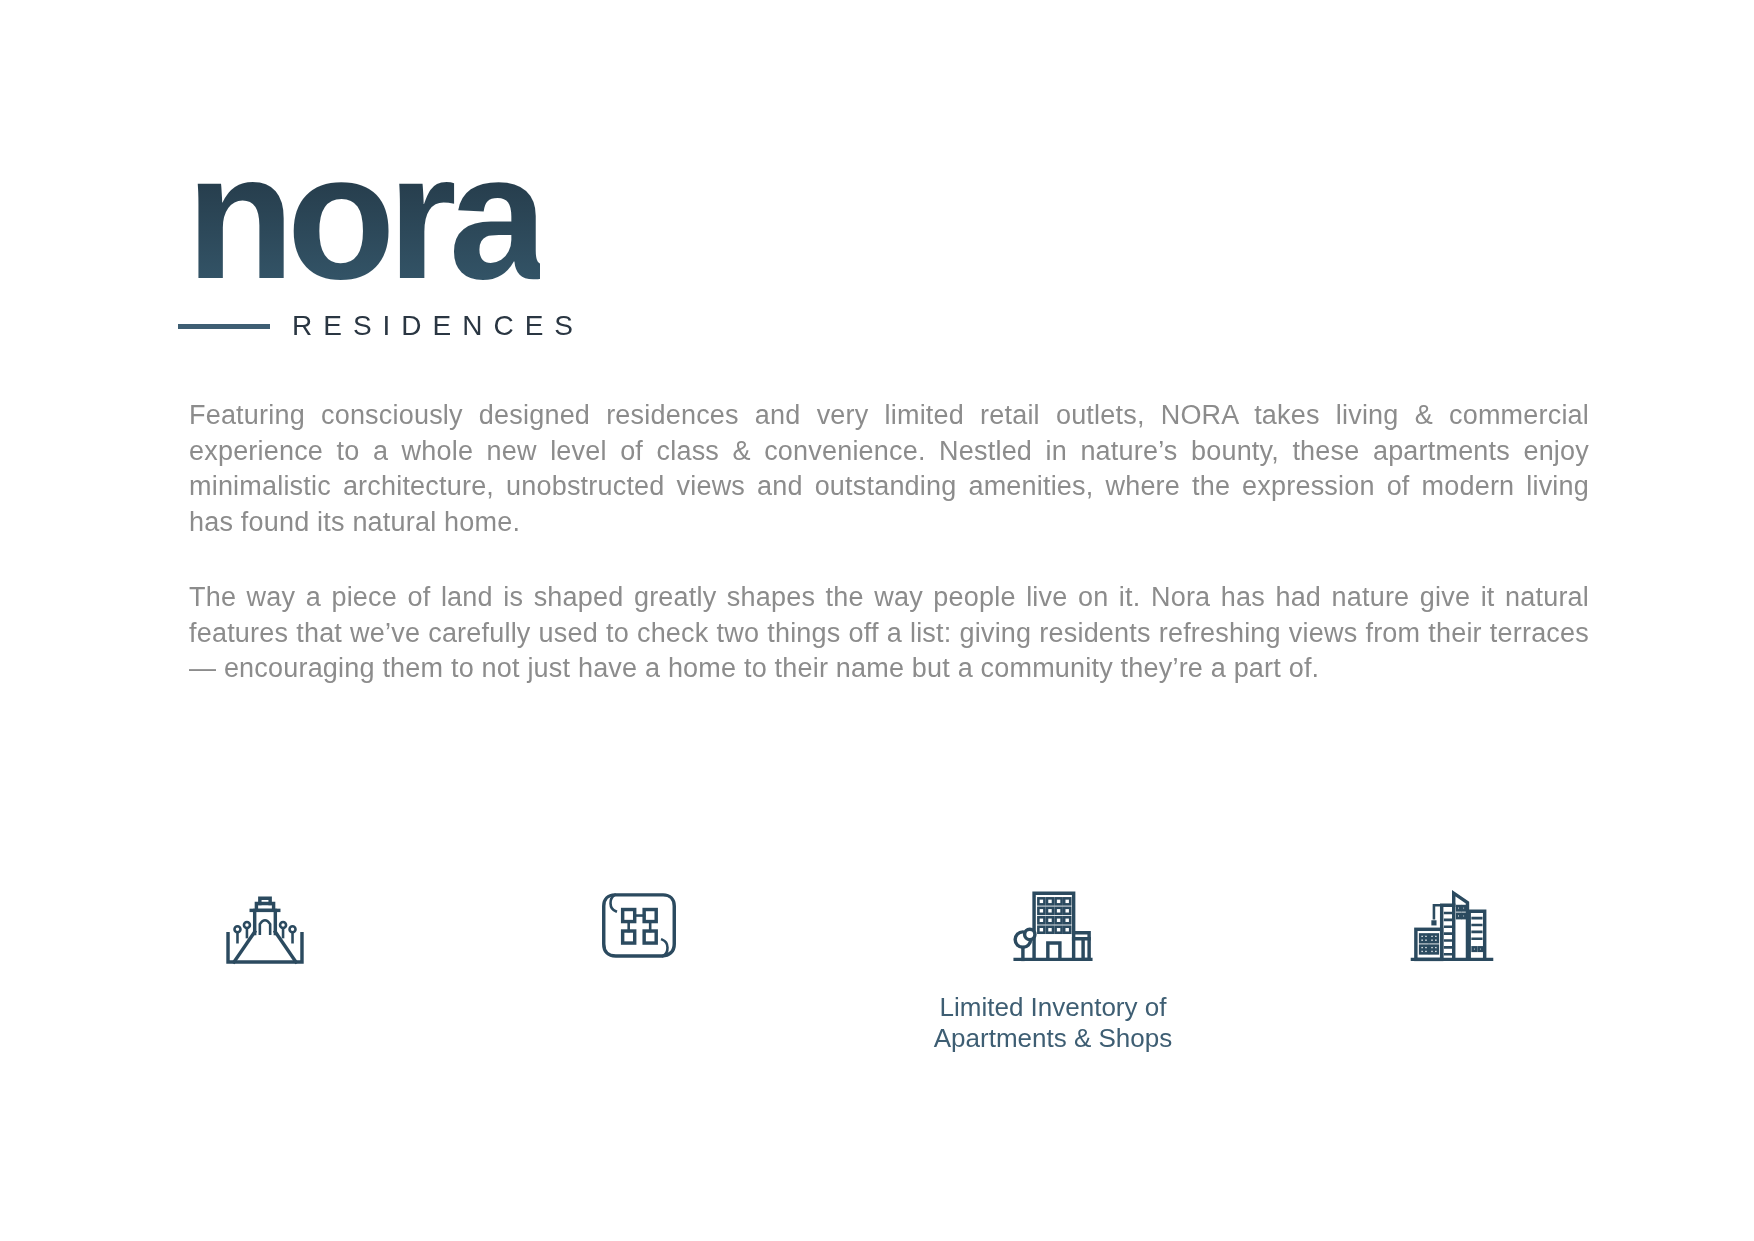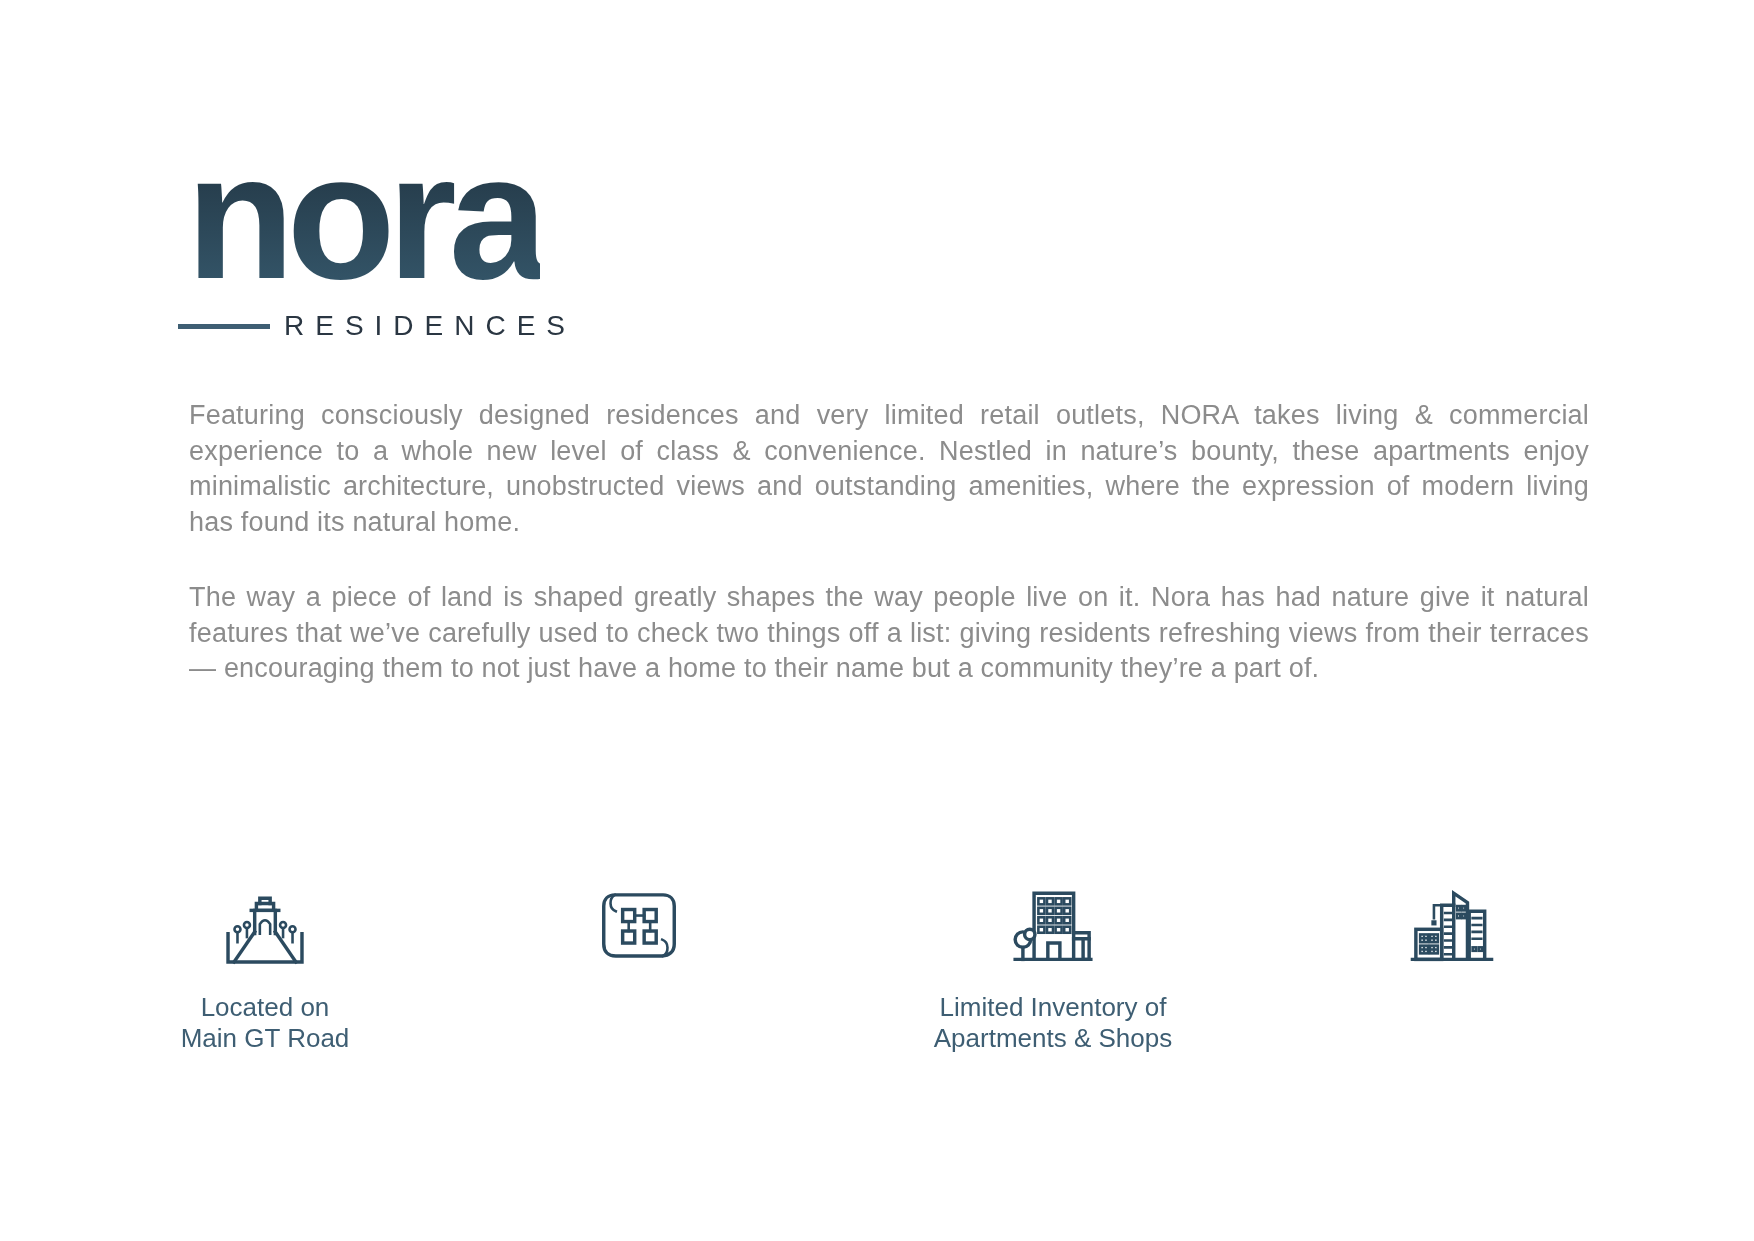--- a/index.html
+++ b/index.html
@@ -21,21 +21,21 @@
   
   .logo-brand{
     position:absolute;left:186px;top:128px;
     font-size:178px;font-weight:bold;letter-spacing:-8px;line-height:1;
     background:linear-gradient(180deg,var(--logo-gradient-top) 0%,var(--logo-gradient-bottom) 100%);
     -webkit-background-clip:text;background-clip:text;
     -webkit-text-fill-color:transparent;color:transparent;text-align:right;
   }
   .logo-tagline-row{
     position:absolute;left:178px;top:310px;
-    display:flex;align-items:center;gap:14px;
+    display:flex;align-items:center;gap:22px;
   }
   .logo-rule{width:92px;height:5px;background:var(--accent);}
   .logo-tagline{
     font-size:28px;font-weight:500;letter-spacing:11px;
     color:var(--tagline-color);white-space:nowrap;
   }
 
   
   .copy{
     position:absolute;left:177px;top:386px;width:1424px;
@@ -95,22 +95,20 @@
         <circle class="thin" cx="29" cy="50" r="3.5"></circle>
           <path class="thin" d="M29,54 V64"></path>
         <circle class="thin" cx="18" cy="55" r="3.5"></circle>
           <path class="thin" d="M18,59 V70"></path>
         <circle class="thin" cx="71" cy="50" r="3.5"></circle>
           <path class="thin" d="M71,54 V64"></path>
         <circle class="thin" cx="82" cy="55" r="3.5"></circle>
           <path class="thin" d="M82,59 V70"></path>
       </svg>
     </div>
-    <div class="feature-caption">Located on
-Main GT Road</div>
   </div>
 
   <div class="feature f2">
     <div class="feature-icon icon">
       <svg width="88" height="86" viewBox="0 0 100 100">
         <path d="M22,15 H78 C86,15 91,20 91,28 V72 C91,81 85,86 77,86 H23 C14,86 9,81 9,72 V28 C9,20 14,15 22,15 Z"></path>
         <path class="thin" d="M22,15 C15,19 15,31 23,34"></path>
         <path class="thin" d="M78,86 C85,82 85,70 77,67"></path>
         <rect x="31" y="32" width="14" height="14"></rect>
         <rect x="56" y="32" width="14" height="14"></rect>

